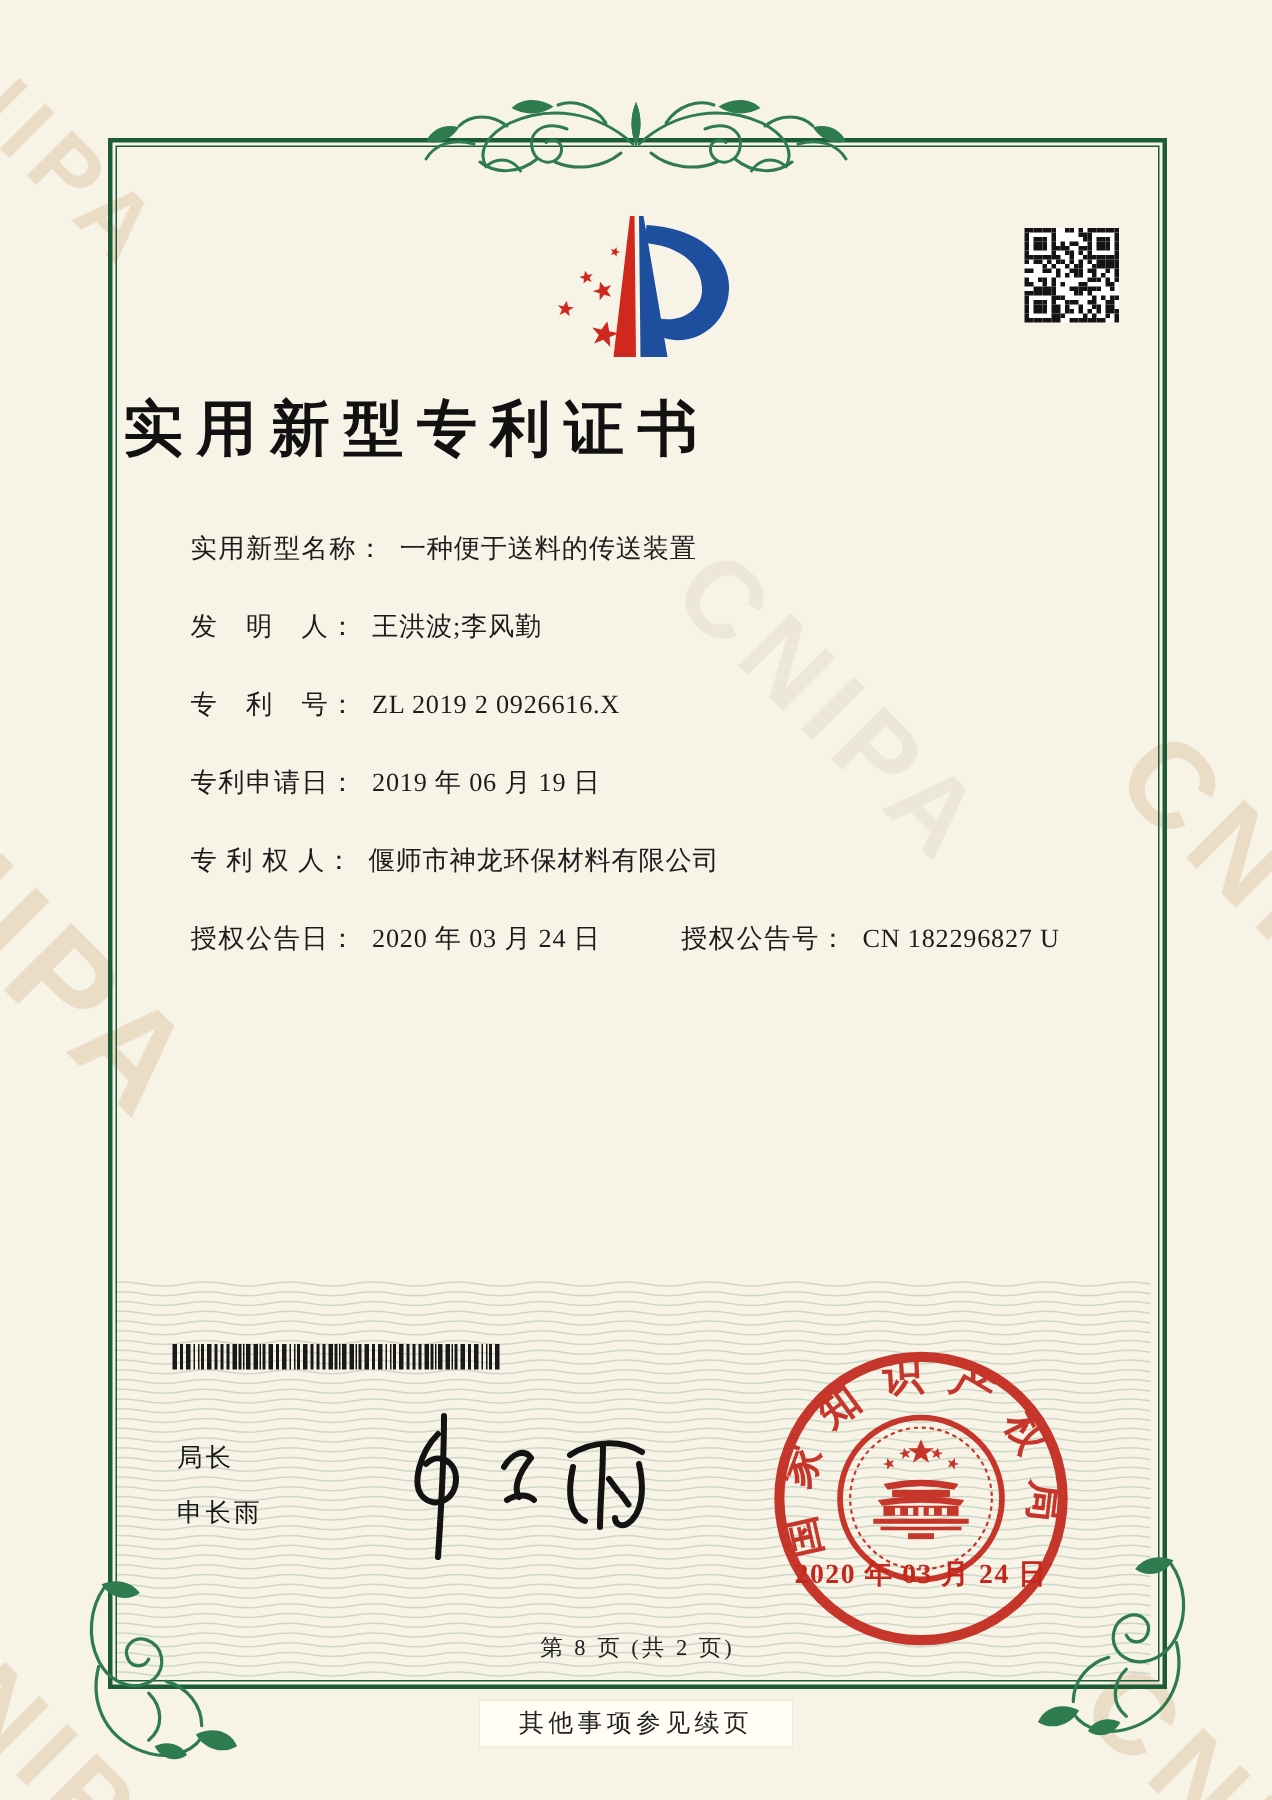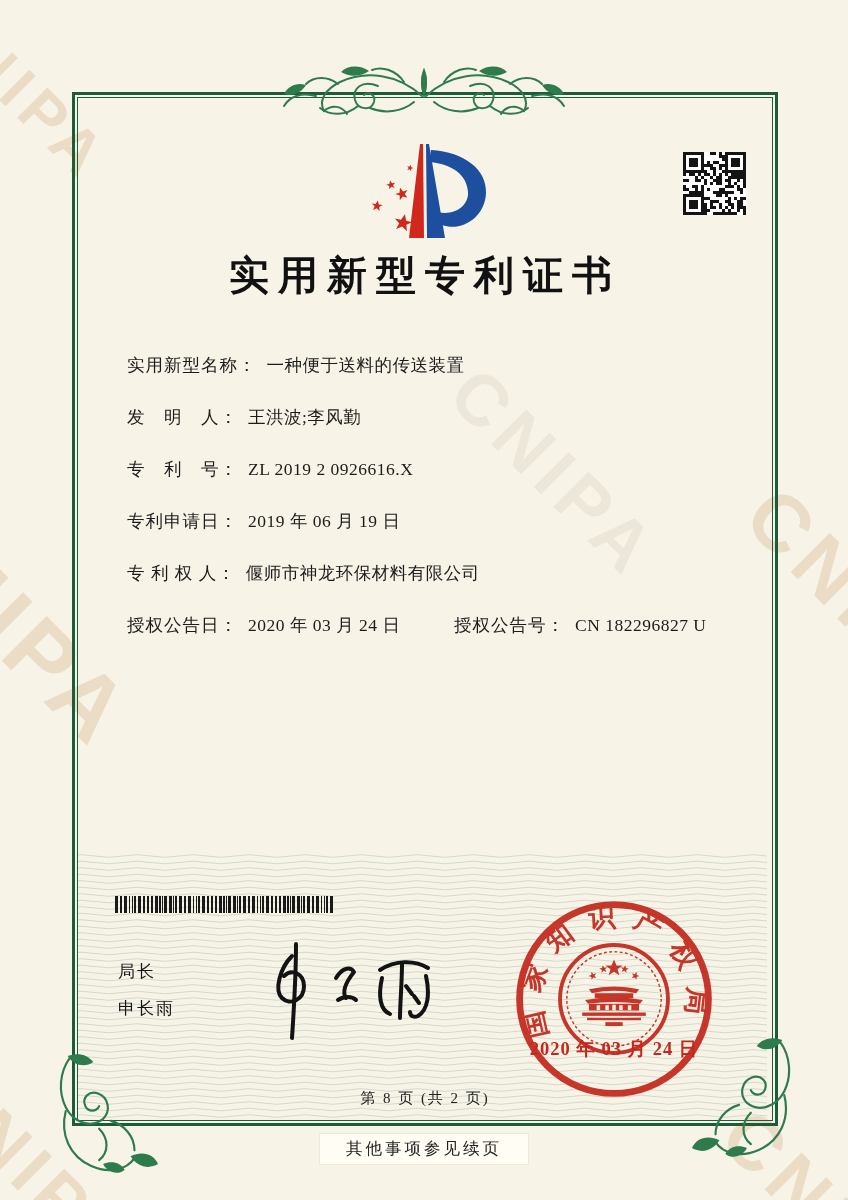--- a/index.html
+++ b/index.html
@@ -15,21 +15,21 @@
   .waves{position:absolute;left:77px;top:852px;width:690px;height:266px;}
   .orn-top{position:absolute;left:274px;top:56px;width:300px;height:74px;}
   .orn-corner{position:absolute;width:108px;height:128px;}
   .orn-bl{left:52px;top:1052px;}
   .orn-br{left:690px;top:1036px;transform:scaleX(-1);}
   
   .cert-no{position:absolute;left:104px;top:141px;font-size:17.5px;letter-spacing:2px;color:#1d1d1d;}
   .logo{position:absolute;left:347px;top:136px;width:150px;height:115px;}
   .qr{position:absolute;left:683px;top:152px;width:63px;height:63px;background:#fff;}
   .qr i{position:absolute;width:3px;height:3px;background:#141414;}
-  .title{position:absolute;left:72px;right:70px;top:248px;margin:0;text-align:center;
+  .title{position:absolute;left:72px;right:70px;top:248px;margin:10px;text-align:left;
          font-size:40px;font-weight:bold;letter-spacing:9px;color:#111;}
   
   .fields{position:absolute;left:127px;top:351px;right:70px;font-size:17.5px;color:#1c1c1c;}
   .frow{line-height:28px;margin-bottom:24px;position:relative;white-space:nowrap;}
   .flabel{letter-spacing:1px;}
   .fvalue{margin-left:10px;letter-spacing:.5px;}
   .frow .pair2{position:absolute;left:327px;top:0;}
   
   .bodytext{position:absolute;left:112px;top:699px;width:658px;font-size:16px;
             line-height:23px;color:#1f1f1f;letter-spacing:.4px;}

